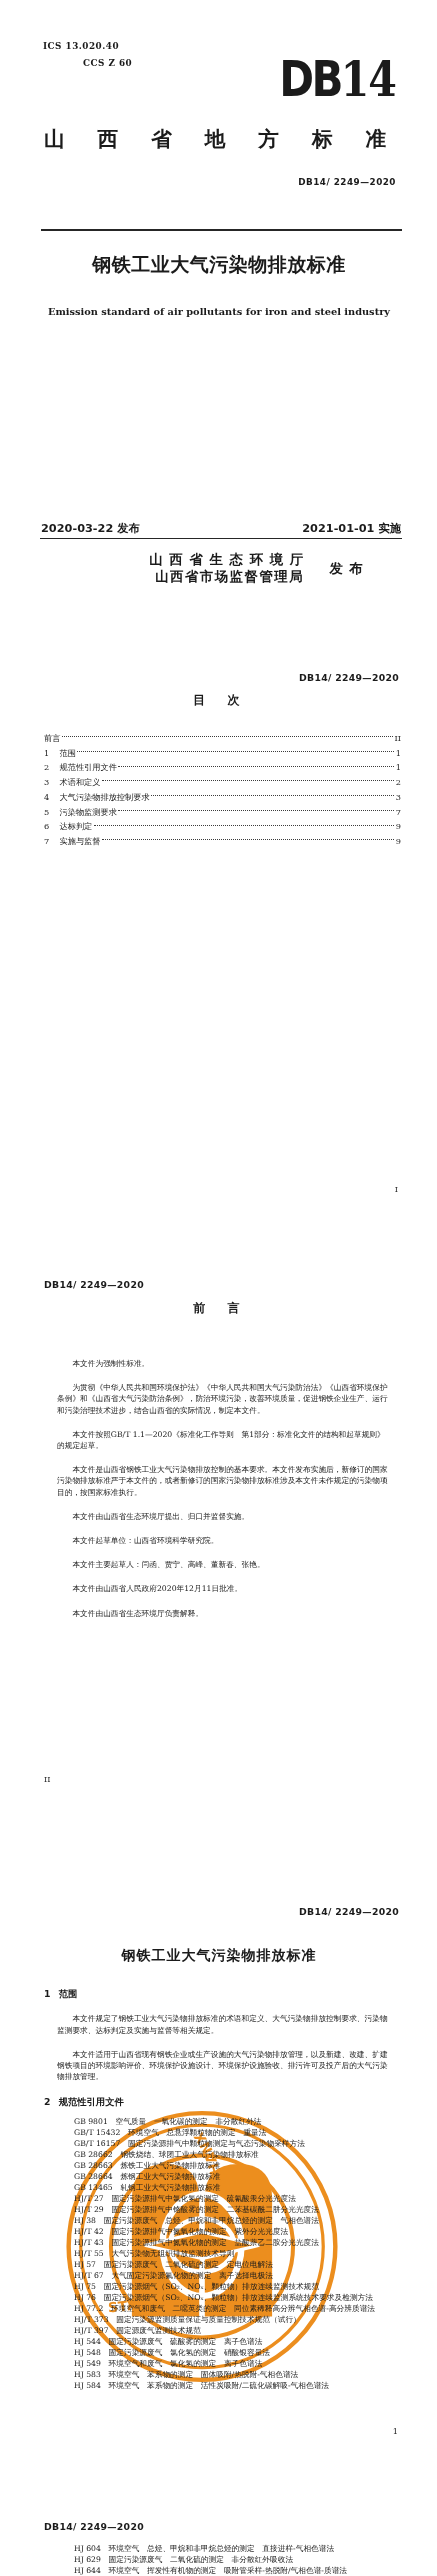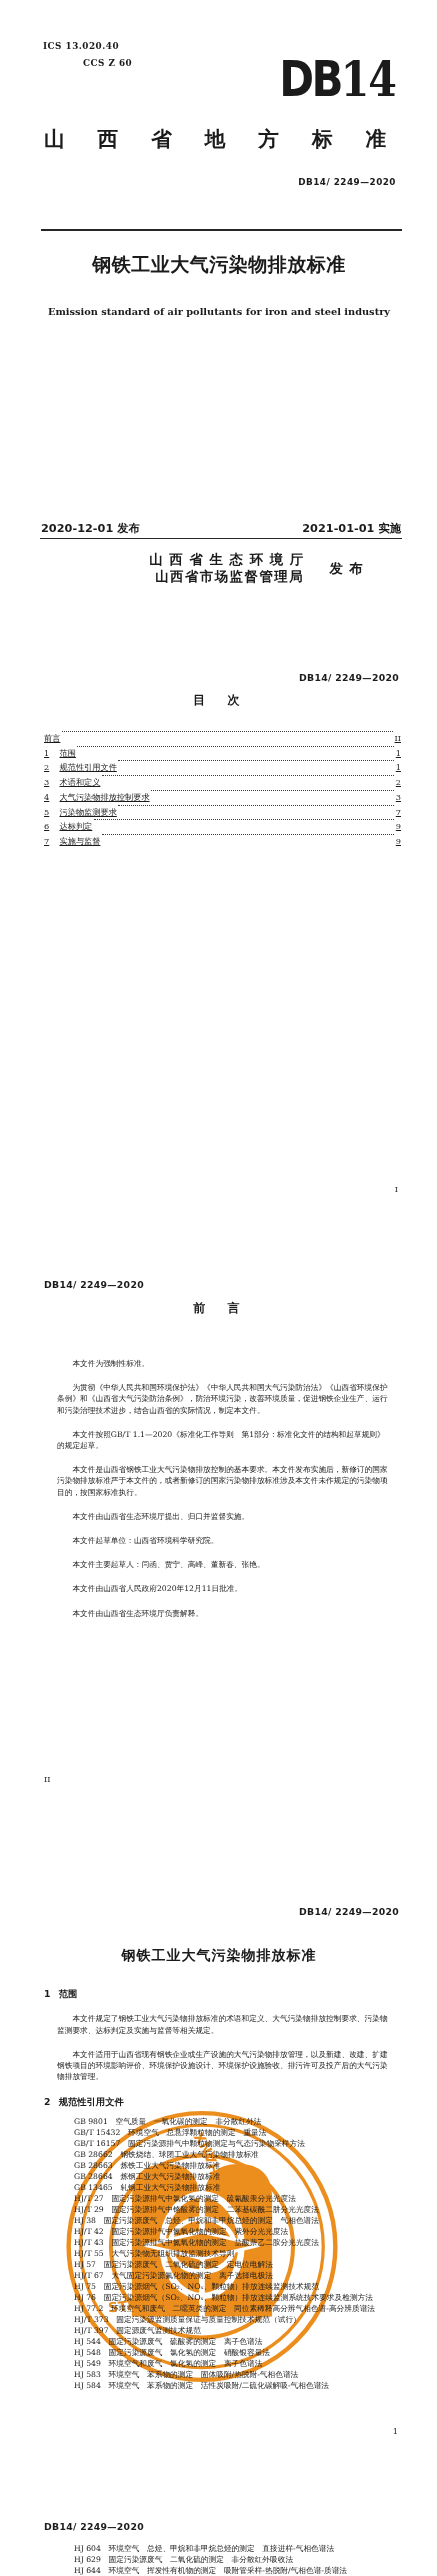--- a/index.html
+++ b/index.html
@@ -23,21 +23,21 @@
   .orgcol{text-align:center;}
   .org1{font:bold 13.4px/17px "DejaVu Sans","Liberation Sans",sans-serif;letter-spacing:6.7px;white-space:nowrap;}
   .org2{font:bold 13.4px/17px "DejaVu Sans","Liberation Sans",sans-serif;letter-spacing:1.5px;white-space:nowrap;}
   .publish{font:bold 13.4px/17px "DejaVu Sans","Liberation Sans",sans-serif;letter-spacing:6.2px;white-space:nowrap;}
   
   .pghead{font:bold 9.3px/11.3px "DejaVu Sans","Liberation Sans",sans-serif;letter-spacing:0.3px;}
   .pgfoot{font:8.2px/10.3px "DejaVu Serif","Liberation Serif",serif;}
   
   .toctitle{left:0;width:100%;text-align:center;font:bold 12px/15.5px "DejaVu Sans","Liberation Sans",sans-serif;letter-spacing:5.2px;}
   .toclist{left:44px;width:357px;}
-  .trow{display:flex;align-items:flex-start;font:8.2px/14.7px "DejaVu Serif","Liberation Serif",serif;text-decoration:underline;}
+  .trow{display:flex;align-items:center;font:8.2px/14.7px "DejaVu Serif","Liberation Serif",serif;}
   .tno2{flex:none;display:inline-block;width:15.5px;}
   .tno2:empty{display:none;}
   .tlabel{flex:none;}
   .tdots{flex:1 1 auto;border-bottom:1px dotted #3c3c3c;margin:0 1.5px 3.1px 1.5px;min-width:10.3px;}
   .tpage{flex:none;}
   
   .fwtitle{left:0;width:100%;text-align:center;font:bold 12px/15.5px "DejaVu Sans","Liberation Sans",sans-serif;letter-spacing:5.2px;}
   .body{width:357px;font:7.7px/11.2px "DejaVu Serif","Liberation Serif",serif;}
   .body p{margin:13px;text-indent:2em;}
   .doctitle{left:0;width:100%;text-align:center;font:bold 14px/17.5px "DejaVu Sans","Liberation Sans",sans-serif;letter-spacing:1px;}
@@ -56,21 +56,21 @@
 
 <div class="page" id="pg1">
   <div class="abs ics" style="left:43px;top:38px;">ICS 13.020.40</div>
   <div class="abs ics" style="left:43px;top:55px;margin-left:40px;">CCS Z 60</div>
   <div class="abs biglogo"><span class="db">DB</span><span class="n14">14</span></div>
   <div class="abs stdtype">山　西　省　地　方　标　准</div>
   <div class="abs covercode">DB14/ 2249—2020</div>
   <div class="abs rule" style="left:41px;top:229px;width:361px;height:1.5px;"></div>
   <div class="abs covertitle">钢铁工业大气污染物排放标准</div>
   <div class="abs coveren">Emission standard of air pollutants for iron and steel industry</div>
-  <div class="abs dateline" style="left:41px;top:522px;">2020-12-01 发布</div>
+  <div class="abs dateline" style="left:41px;top:522px;">2020-03-22 发布</div>
   <div class="abs dateline" style="right:37px;top:522px;">2021-01-01 实施</div>
   <div class="abs rule" style="left:40px;top:538px;width:362px;height:1px;"></div>
   <div class="abs orgrow">
     <div class="orgcol">
       <div class="org1">山西省生态环境厅</div>
       <div class="org2">山西省市场监督管理局</div>
     </div>
     <div class="publish">发布</div>
   </div>
 </div>

